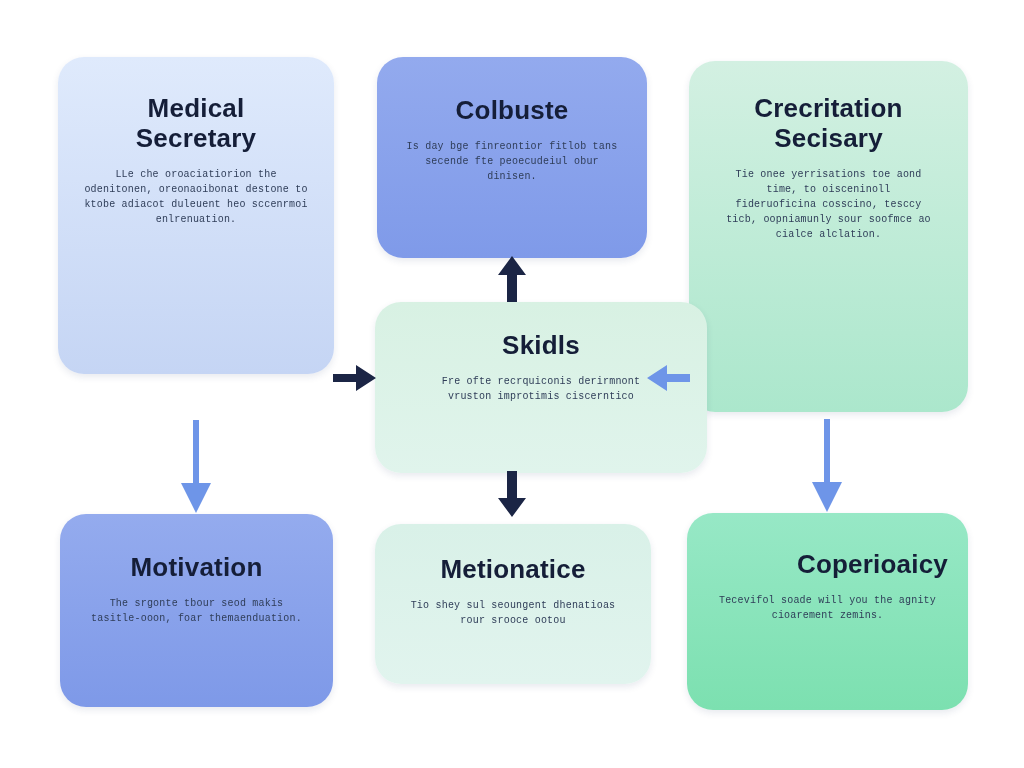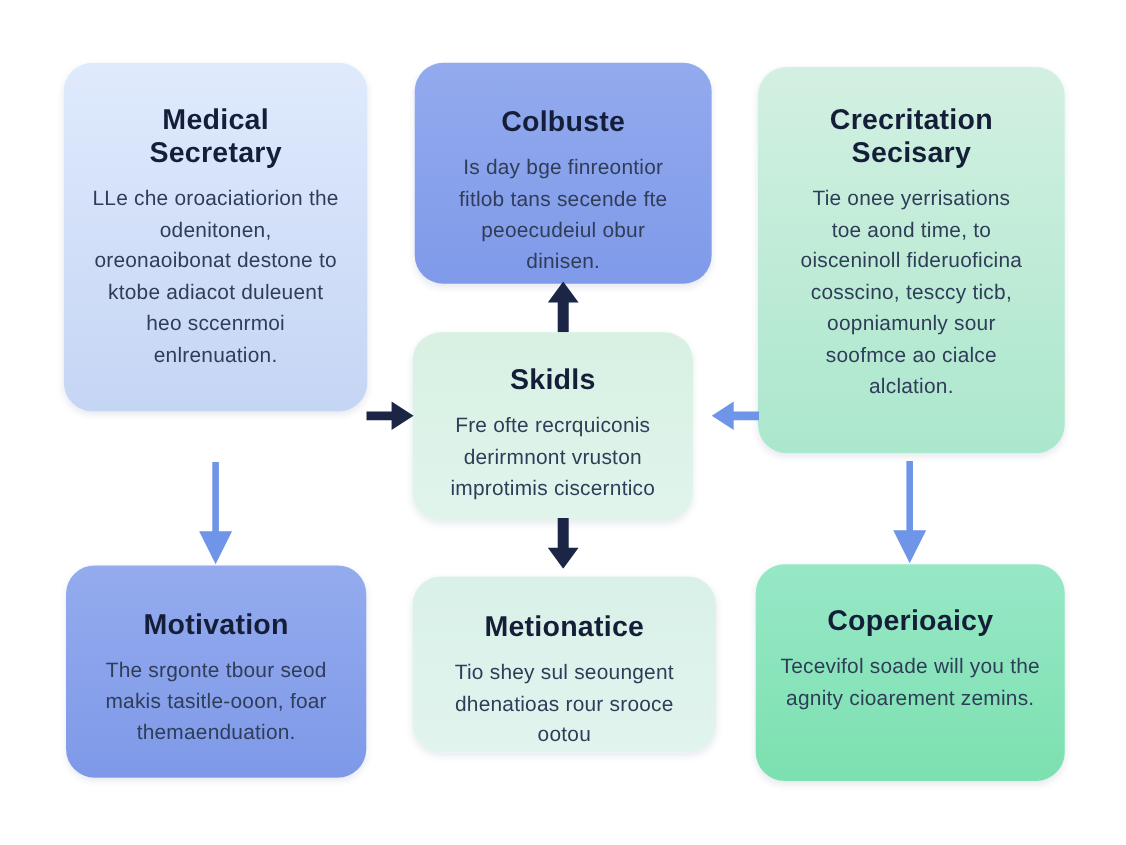--- a/index.html
+++ b/index.html
@@ -20,34 +20,35 @@
     box-shadow: 0 3px 7px rgba(30, 50, 100, 0.10);
   }
   .box h2 {
     font-size: 26px;
     font-weight: 700;
     line-height: 1.16;
     margin: 0 auto 14px auto;
     letter-spacing: 0.2px;
   }
   .box p {
-    font-size: 19px;
+    font-size: 10px;
     line-height: 1.5;
     margin: 0 auto;
     letter-spacing: 0.2px;
+    font-family: Liberation Mono, monospace;
   }
   .title-narrow h2 { max-width: 185px; }
   
   #box-medical      { left: 58px;  top: 57px;  width: 276px; height: 317px; padding: 36px 24px 0; }
   #box-medical p    { max-width: 226px; }
   #box-colbuste     { left: 377px; top: 57px;  width: 270px; height: 201px; padding: 38px 24px 0; }
   #box-colbuste p   { max-width: 212px; }
   #box-crecritation { left: 689px; top: 61px;  width: 279px; height: 351px; padding: 32px 36px 0; }
   #box-crecritation p { max-width: 236px; }
-  #box-skidls       { left: 375px; top: 302px; width: 255px; height: 171px; padding: 28px 18px 0; }
+  #box-skidls       { left: 375px; top: 302px; width: 332px; height: 171px; padding: 28px 18px 0; }
   #box-skidls p     { max-width: 236px; }
   #box-motivation   { left: 60px;  top: 514px; width: 273px; height: 193px; padding: 38px 24px 0; }
   #box-motivation p { max-width: 226px; text-align: center; }
   #box-metionatice  { left: 375px; top: 524px; width: 276px; height: 160px; padding: 30px 20px 0; }
   #box-metionatice p{ max-width: 232px; }
   #box-coperioaicy  { left: 687px; top: 513px; width: 281px; height: 197px; padding: 36px 20px 0; }
   #box-coperioaicy p{ max-width: 238px; }
   .arrow { position: absolute; display: block; }
   #arrow-medical-to-skills       { left: 333px; top: 363px; }
   #arrow-skills-to-colbuste      { left: 497px; top: 256px; }
@@ -85,21 +86,21 @@
     <h2 style="color: rgb(21, 30, 56);">Motivation</h2>
     <p style="color: rgb(47, 61, 88);">The srgonte tbour seod makis tasitle-ooon, foar themaenduation.</p>
   </section>
 
   <section class="box" id="box-metionatice" style="background: linear-gradient(rgb(217, 241, 232) 0%, rgb(225, 244, 238) 100%);">
     <h2 style="color: rgb(21, 30, 56);">Metionatice</h2>
     <p style="color: rgb(47, 61, 88);">Tio shey sul seoungent dhenatioas rour srooce ootou</p>
   </section>
 
   <section class="box" id="box-coperioaicy" style="background: linear-gradient(rgb(151, 232, 198) 0%, rgb(124, 224, 176) 100%);">
-    <h2 style="color: rgb(21, 30, 56);">Coperioaicy</h2>
+    <h2 style="color: rgb(21, 30, 56); text-align: right;">Coperioaicy</h2>
     <p style="color: rgb(47, 61, 88);">Tecevifol soade will you the agnity cioarement zemins.</p>
   </section>
 
   <svg class="arrow" id="arrow-medical-to-skills" width="44" height="30" viewBox="0 0 44 30">
     <polygon points="0,11 23,11 23,2 43,15 23,28 23,19 0,19" style="fill: rgb(27, 37, 69);"></polygon>
   </svg>
 
   <svg class="arrow" id="arrow-skills-to-colbuste" width="30" height="46" viewBox="0 0 30 46">
     <polygon points="15,0 29,19 20,19 20,46 10,46 10,19 1,19" style="fill: rgb(27, 37, 69);"></polygon>
   </svg>

